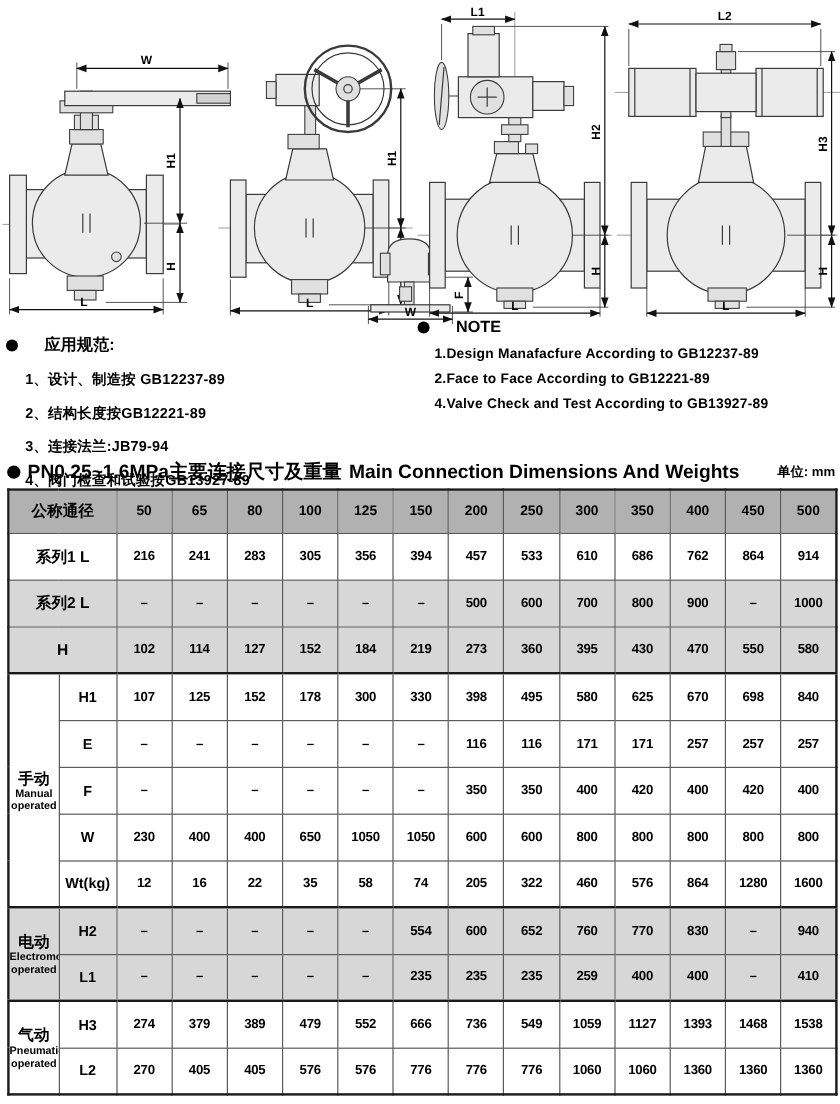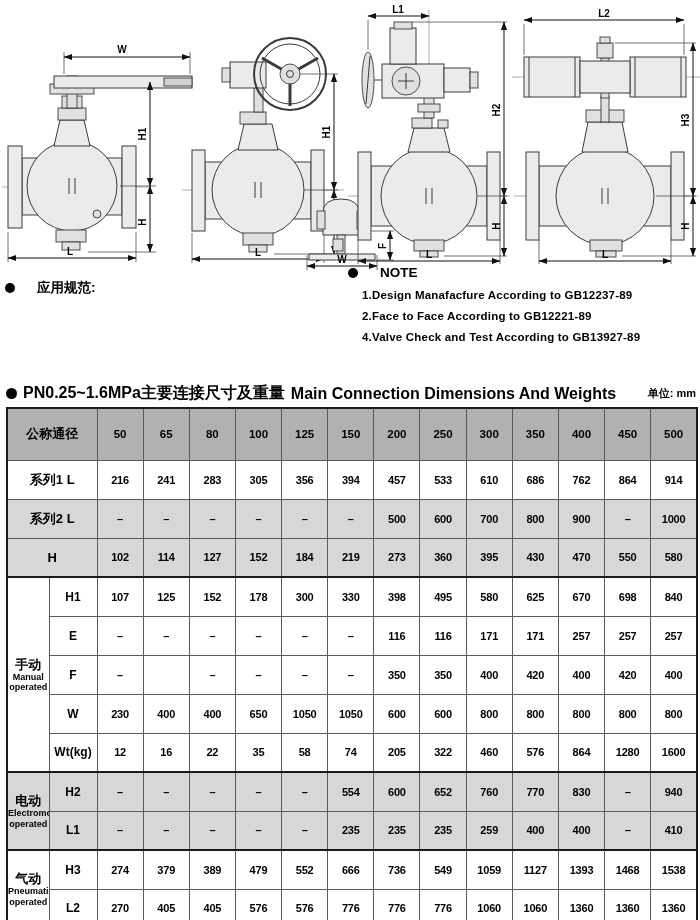--- a/index.html
+++ b/index.html
@@ -28,21 +28,21 @@
   .tbar{position:absolute;top:383px;left:6px;width:690px;display:flex;align-items:center;gap:6px;}
   .tbar .bullet{width:11px;height:11px;}
   .ttl{font-size:16px;font-weight:bold;color:#000;white-space:nowrap;}
   .unit{margin-left:auto;font-size:11px;font-weight:bold;color:#000;}
 
   
   table{position:absolute;top:407px;left:6px;width:692px;border-collapse:collapse;table-layout:fixed;
         border:2px solid #1a1a1a;}
   td{border:1px solid #5a5a5a;text-align:center;vertical-align:middle;padding:0;overflow:hidden;}
   tr{height:39px;}
-  tr.hdr{height:52px;margin-top:16px;}
+  tr.hdr{height:36px;margin-top:16px;}
   tr.hdr td{background:#b1b1b1;}
   tr.gray td{background:#d7d7d7;}
   tr.sect td{border-top:2px solid #1a1a1a;}
   td.lbl{font-size:13px;font-weight:bold;}
   td.num{font-size:11px;font-weight:bold;letter-spacing:-0.2px;}
   td.hd{font-size:11.5px;font-weight:bold;}
   td.sub{font-size:12px;font-weight:bold;}
   td.glabel{background:#fff;}
   tr.gray td.glabel{background:#d7d7d7;}
   .gcn{font-size:13px;font-weight:bold;line-height:15px;}
@@ -247,20 +247,26 @@
     <line class="dim" x1="27" y1="261" x2="159" y2="261" marker-start="url(#arr)" marker-end="url(#arr)"></line>
     <text class="dimtext" x="93" y="258" text-anchor="middle">L</text>
   </svg>
 </div>
 
 <div class="specs">
   <div class="sec-title">
     <span class="bullet"></span>
     <span>应用规范:</span>
   </div>
+  <div>
+      <div class="spec-item">1、设计、制造按 GB12237-89</div>
+      <div class="spec-item">2、结构长度按GB12221-89</div>
+      <div class="spec-item">3、连接法兰:JB79-94</div>
+      <div class="spec-item">4、阀门检查和试验按GB13927-89</div>
+    </div>
 </div>
 
 <div class="note">
   <div class="sec-title">
     <span class="bullet"></span>
     <span>NOTE</span>
   </div>
   <div>
       <div class="spec-item">1.Design Manafacfure According to GB12237-89</div>
       <div class="spec-item">2.Face to Face According to GB12221-89</div>

